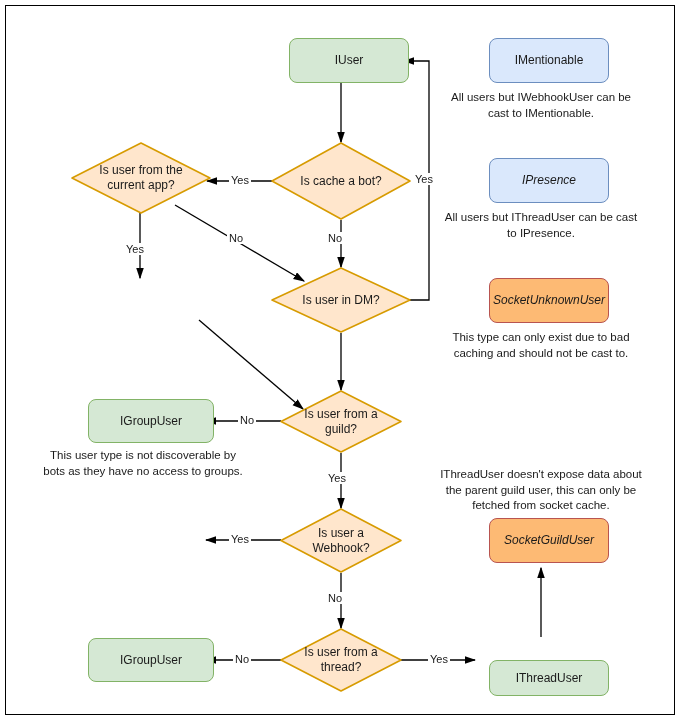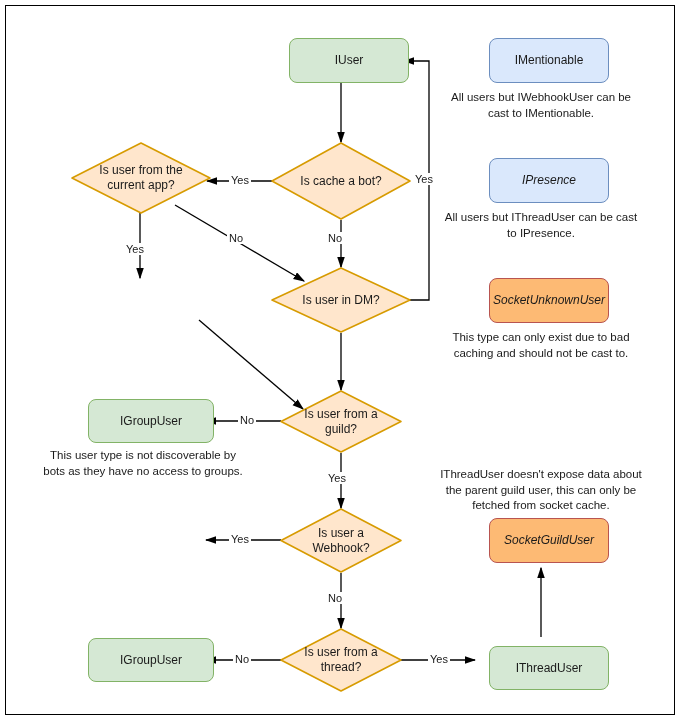--- a/index.html
+++ b/index.html
@@ -192,21 +192,21 @@
     <svg viewBox="0 0 122 64" preserveAspectRatio="none">
       <polygon points="61,1 121,32 61,63 1,32" fill="#ffe6cc" stroke="#d79b00" stroke-width="1.6" stroke-linejoin="round"></polygon>
     </svg>
     <div class="diamond-label">Is user from a thread?</div>
   </div>
 
   <div class="node rect green" style="left:80px; top:638px; width:126px; height:44px;">
     <span>IGroupUser</span>
   </div>
 
-  <div class="node rect green" style="left:481px; top:646px; width:120px; height:44px;">
+  <div class="node rect green" style="left:481px; top:660px; width:120px; height:36px;">
     <span>IThreadUser</span>
   </div>
 
   <div class="node rect blue" style="left:481px; top:38px; width:120px; height:45px;">
     <span>IMentionable</span>
   </div>
   <div class="note" style="left:440px; top:90px; width:202px;">All users but IWebhookUser can be cast to IMentionable.</div>
 
   <div class="node rect blue" style="left:481px; top:158px; width:120px; height:45px;font-style:italic;">
     <span>IPresence</span>

